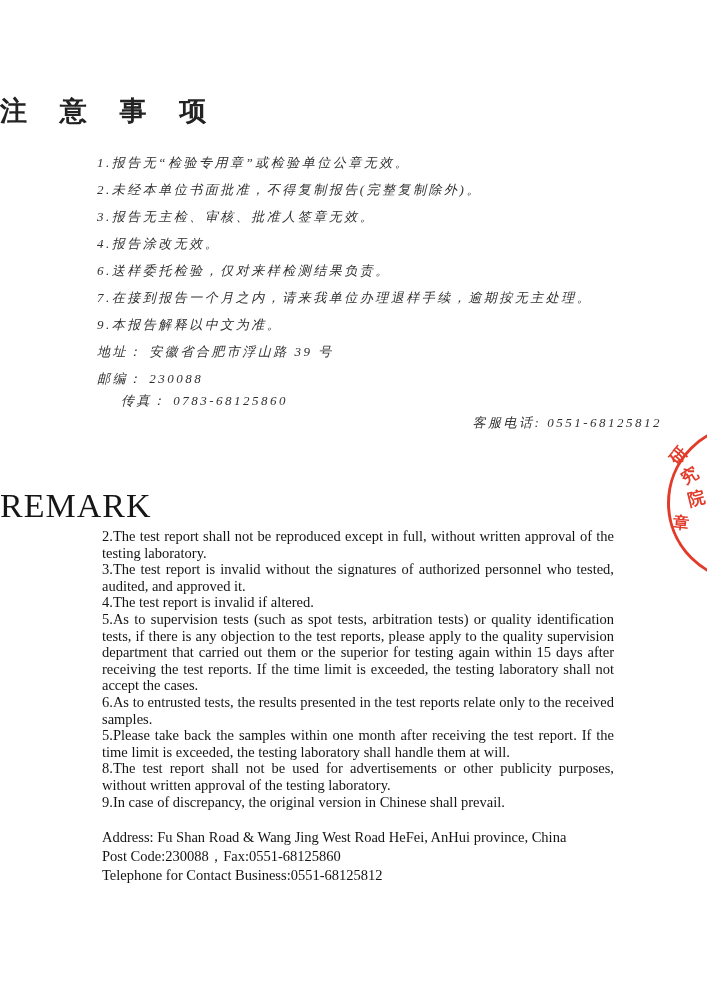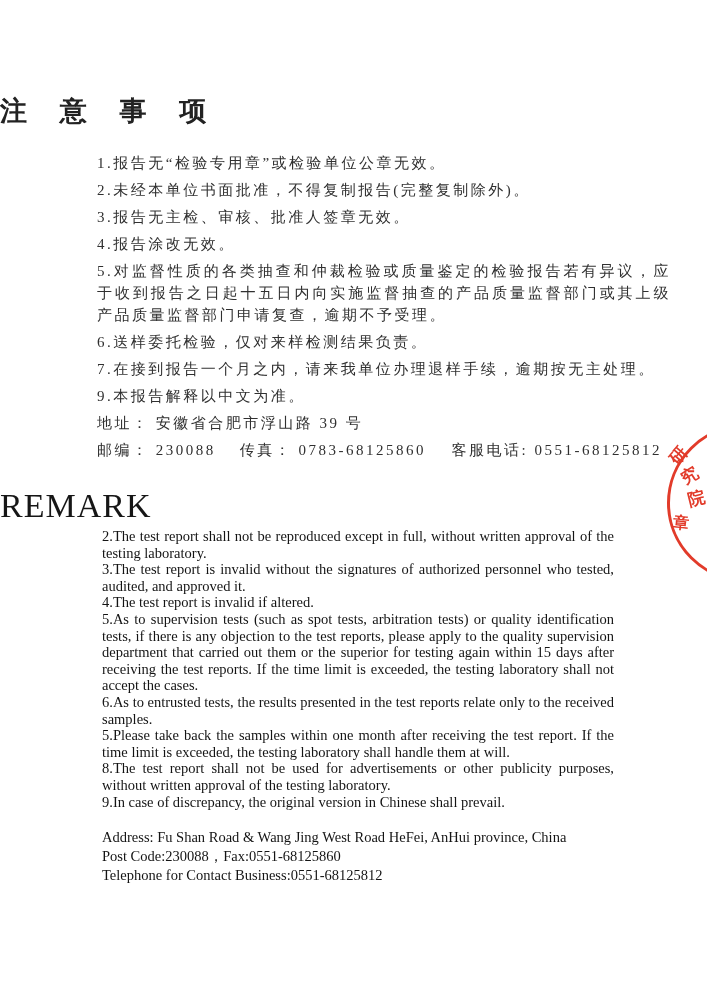--- a/index.html
+++ b/index.html
@@ -21,32 +21,34 @@
     font-size: 27px;
     font-weight: 600;
     letter-spacing: 13px;
     color: #222222;
   }
   .cn-body {
     position: absolute;
     top: 152px; left: 97px;
     width: 574px;
     color: #303030;
-    font-size: 15px;
+    font-size: 13px;
     line-height: 22px;
     letter-spacing: 2.5px;
+    font-style: italic;
   }
   .cn-body p {
     margin: 0 0 5px 0;
     text-align: justify;
   }
   .cn-contact {
     display: flex;
     width: 565px;
     margin-top: 1px;
+    flex-direction: column;
   }
   .cn-contact .fax { margin-left: 24px; }
   .cn-contact .phone { margin-left: auto; }
   
   .en-title {
     position: absolute;
     top: 487px; left: 0;
     width: 100%;
     margin: 0;
     text-align: left;
@@ -99,21 +101,20 @@
 
 <div class="page">
 
   <h1 class="cn-title">注 意 事 项</h1>
 
   <div class="cn-body">
     <p>1.报告无“检验专用章”或检验单位公章无效。</p>
     <p>2.未经本单位书面批准，不得复制报告(完整复制除外)。</p>
     <p>3.报告无主检、审核、批准人签章无效。</p>
     <p>4.报告涂改无效。</p>
-    <p>5.对监督性质的各类抽查和仲裁检验或质量鉴定的检验报告若有异议，应于收到报告之日起十五日内向实施监督抽查的产品质量监督部门或其上级产品质量监督部门申请复查，逾期不予受理。</p>
     <p>6.送样委托检验，仅对来样检测结果负责。</p>
     <p>7.在接到报告一个月之内，请来我单位办理退样手续，逾期按无主处理。</p>
     <p>9.本报告解释以中文为准。</p>
     <p>地址： 安徽省合肥市浮山路 39 号</p>
     <div class="cn-contact">
       <span class="post">邮编： 230088</span>
       <span class="fax">传真： 0783-68125860</span>
       <span class="phone">客服电话: 0551-68125812</span>
     </div>
   </div>

